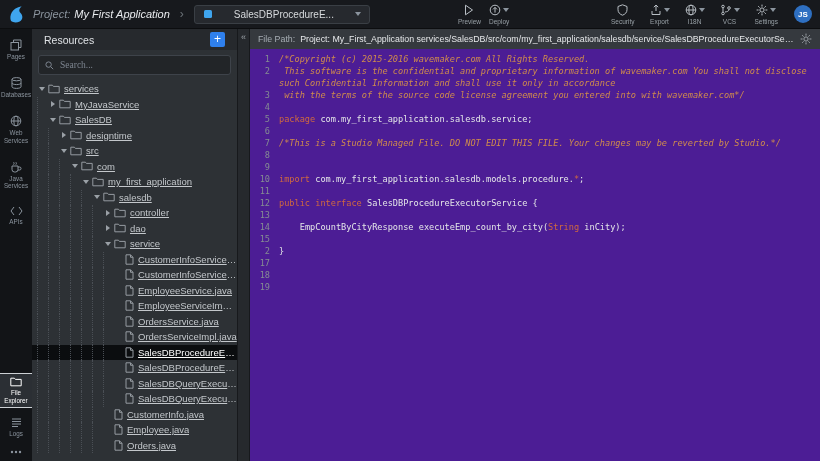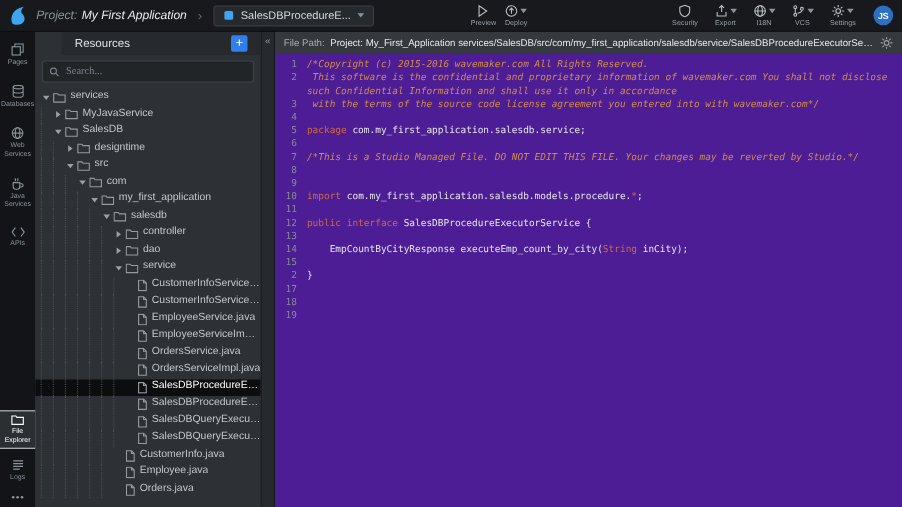--- a/index.html
+++ b/index.html
@@ -7,21 +7,21 @@
        font-family:"Liberation Sans",sans-serif;background:#232629;}
 
   
   .topbar{height:28px;flex:0 0 28px;background:#17191d;border-bottom:1px solid #0c0d0f;
           display:flex;align-items:center;padding:0 8px;gap:8px;}
   .logo{display:flex;align-items:center;}
   .proj{display:flex;align-items:baseline;gap:4px;font-size:11px;font-style:italic;}
   .proj-label{color:#8b949e;}
   .proj-name{color:#e8eaed;}
   .crumb-sep{color:#6a7076;font-size:12px;margin:0 2px;}
-  .file-dropdown{display:flex;align-items:center;gap:6px;background:#26292e;border:1px solid #3a3f45;
+  .file-dropdown{display:flex;align-items:center;gap:21px;background:#26292e;border:1px solid #3a3f45;
           border-radius:3px;height:19px;padding:0 8px;color:#d6d9dc;font-size:10px;min-width:118px;cursor:pointer;}
   .file-dropdown .dd-label{flex:1;text-align:left;overflow:hidden;white-space:nowrap;}
   .tri-down{width:0;height:0;border-left:3px solid transparent;border-right:3px solid transparent;
           border-top:4px solid #8b949e;display:inline-block;}
   .tb-group{display:flex;flex-direction:column;align-items:center;gap:2px;color:#98a0a6;
           font-size:6.5px;cursor:pointer;}
   .tb-group.preview{margin-left:80px;}
   .icon-row{display:flex;align-items:center;gap:2px;height:12px;color:#b8bec4;}
   .tb-right{margin-left:auto;display:flex;gap:15px;align-items:center;}
   .tb-item{display:flex;flex-direction:column;align-items:center;gap:2px;font-size:6.5px;
@@ -38,32 +38,32 @@
   .rail-bottom{margin-top:auto;gap:7px;padding-bottom:2px;}
   .rail-item{display:flex;flex-direction:column;align-items:center;gap:2px;color:#8b949e;
           font-size:6.3px;text-align:center;line-height:1.15;padding:3px 1px;cursor:pointer;}
   .rail-item.active{background:#2b2f34;outline:1px solid #cdd1d5;color:#fff;}
   .rail-item svg{display:block;}
 
   
   .resources{width:205px;flex:0 0 205px;background:#2d3135;display:flex;flex-direction:column;
           border-right:1px solid #17191c;min-width:0;}
   .res-header{height:21px;flex:0 0 21px;background:#26292d;display:flex;align-items:center;
-          padding:0 12px;color:#dfe2e5;font-size:10.5px;margin-left:24px;}
+          padding:0 12px;color:#dfe2e5;font-size:10.5px;}
   .res-title{flex:1;}
   .add-btn{width:15px;height:15px;background:#2f80ed;color:#fff;border:none;border-radius:2px;
           font-size:12px;line-height:13px;padding:0;cursor:pointer;font-family:inherit;}
   .search-box{margin:5px 6px;height:18px;background:#222528;border:1px solid #3e434a;border-radius:3px;
           display:flex;align-items:center;gap:4px;padding:0 6px;font-family:Liberation Serif, serif;}
   .search-box input{flex:1;background:transparent;border:none;outline:none;color:#c6cacd;
           font-size:9.5px;font-family:inherit;min-width:0;}
   .search-box input::placeholder{color:#7d8590;}
   .tree{flex:1;overflow:hidden;padding-top:1px;}
-  .tree-row{height:15.5px;display:flex;padding-left:5px;white-space:nowrap;
-          color:#c3c7cb;font-size:9.5px;cursor:pointer;overflow:hidden;}
+  .tree-row{height:15.5px;display:flex;align-items:center;padding-left:5px;white-space:nowrap;
+          color:#c3c7cb;font-size:9.5px;cursor:pointer;overflow:hidden;text-decoration:underline;}
   .tree-row.selected{background:#0b0d0f;color:#fff;}
   .guide{width:10px;flex:0 0 10px;align-self:stretch;border-left:1px dotted #4a4f55;}
   .caret-box{width:10px;flex:0 0 10px;display:flex;justify-content:center;align-items:center;}
   .caret{width:0;height:0;}
   .caret.open{border-left:3.5px solid transparent;border-right:3.5px solid transparent;border-top:4.5px solid #9aa0a6;}
   .caret.closed{border-top:3.5px solid transparent;border-bottom:3.5px solid transparent;border-left:4.5px solid #9aa0a6;}
   .tree-icon{display:flex;align-items:center;margin:0 4px 0 1px;color:#959ba1;flex:0 0 auto;}
   .tree-label{overflow:hidden;text-overflow:ellipsis;}
 
   

